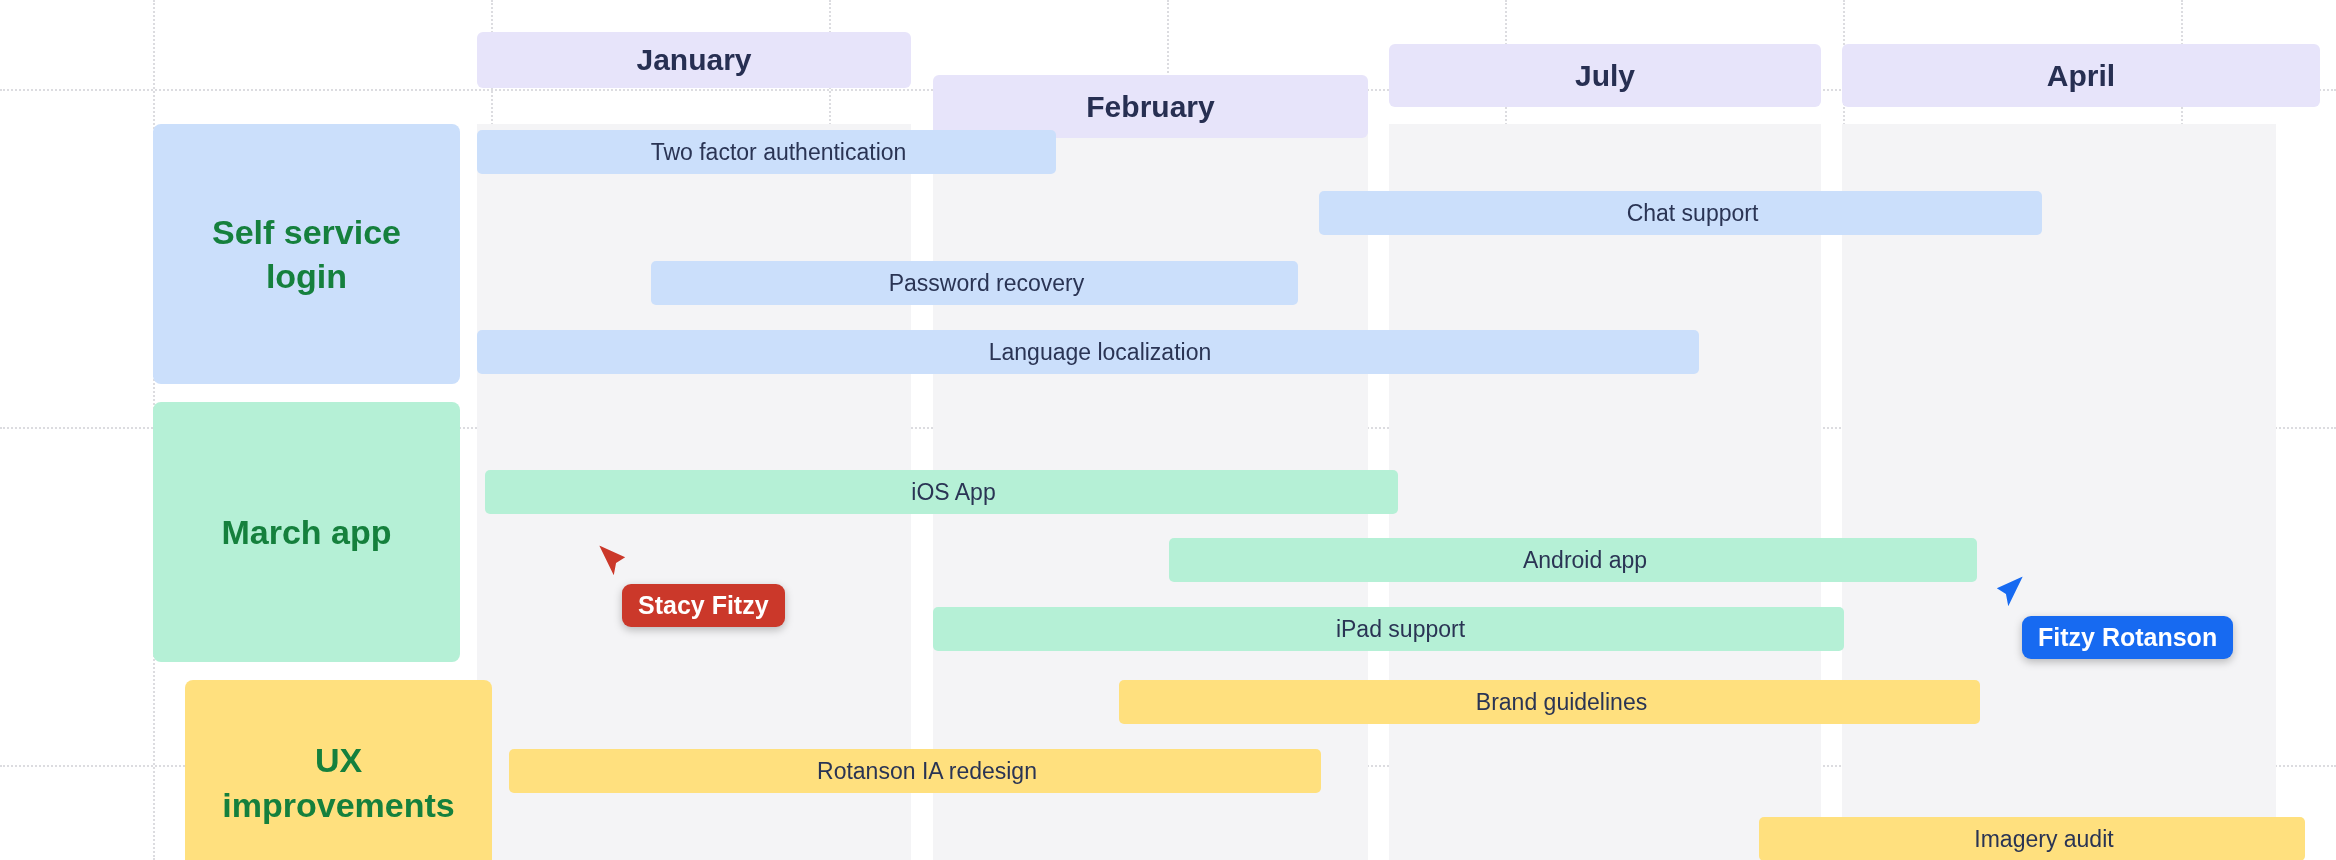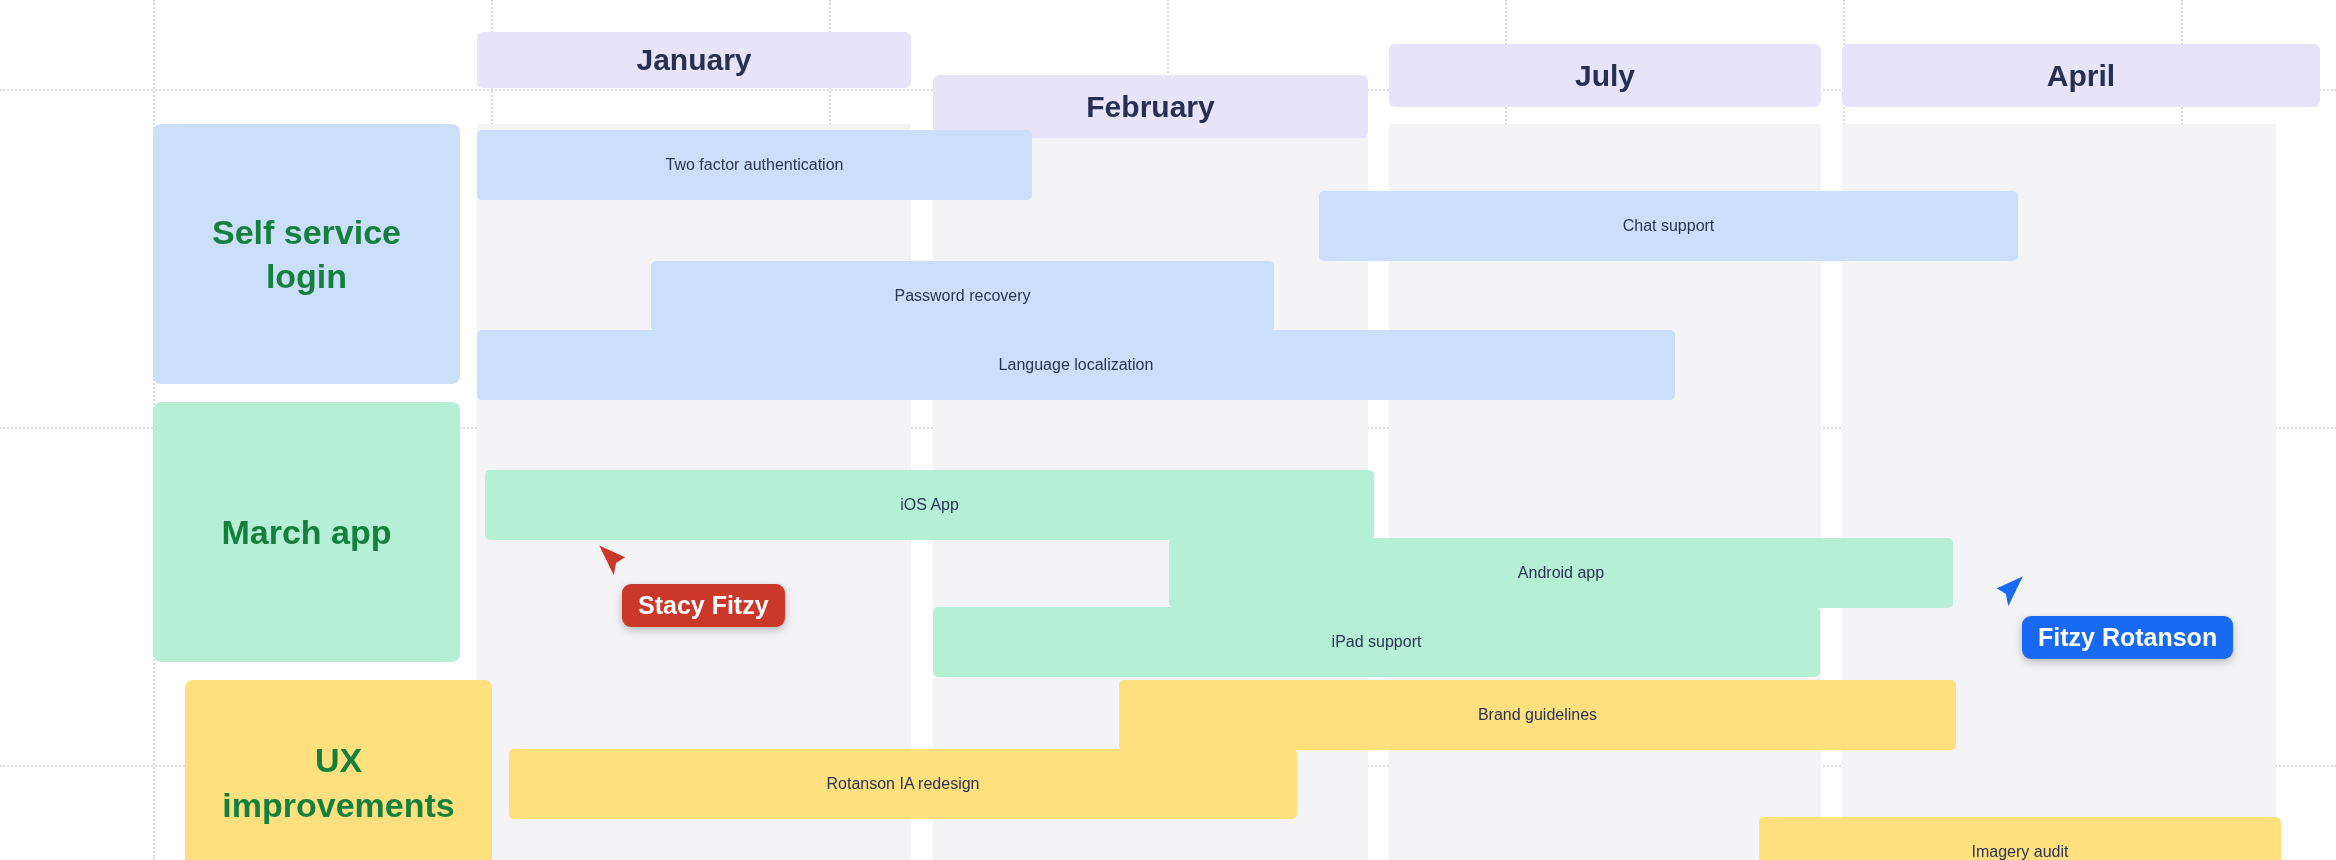--- a/index.html
+++ b/index.html
@@ -21,23 +21,23 @@
     font-size:30px;font-weight:bold;color:#272f52;
   }
   
   .cat{
     position:absolute;left:153px;width:307px;z-index:2;border-radius:8px;
     display:flex;align-items:center;justify-content:center;text-align:center;
     font-size:34px;font-weight:bold;color:#15803d;line-height:1.3;white-space:pre-line;
   }
   
   .bar{
-    position:absolute;height:70px;z-index:3;border-radius:5px;
+    position:absolute;height:44px;z-index:3;border-radius:5px;
     display:flex;align-items:center;justify-content:center;
-    font-size:16px;color:#2a3454;white-space:nowrap;
+    font-size:23px;color:#2a3454;white-space:nowrap;padding-left:24px;
   }
   .c-blue{background:#cbdffb;}
   .c-green{background:#b5f0d6;}
   .c-yellow{background:#ffe07e;margin-left:32px;}
   
   .cursor{position:absolute;z-index:10;left:0;top:0;width:0;height:0;}
   .cursor-arrow{position:absolute;}
   .cursor-label{
     position:absolute;border-radius:9px;padding:7px 16px;
     color:#ffffff;font-size:25px;font-weight:bold;white-space:nowrap;

